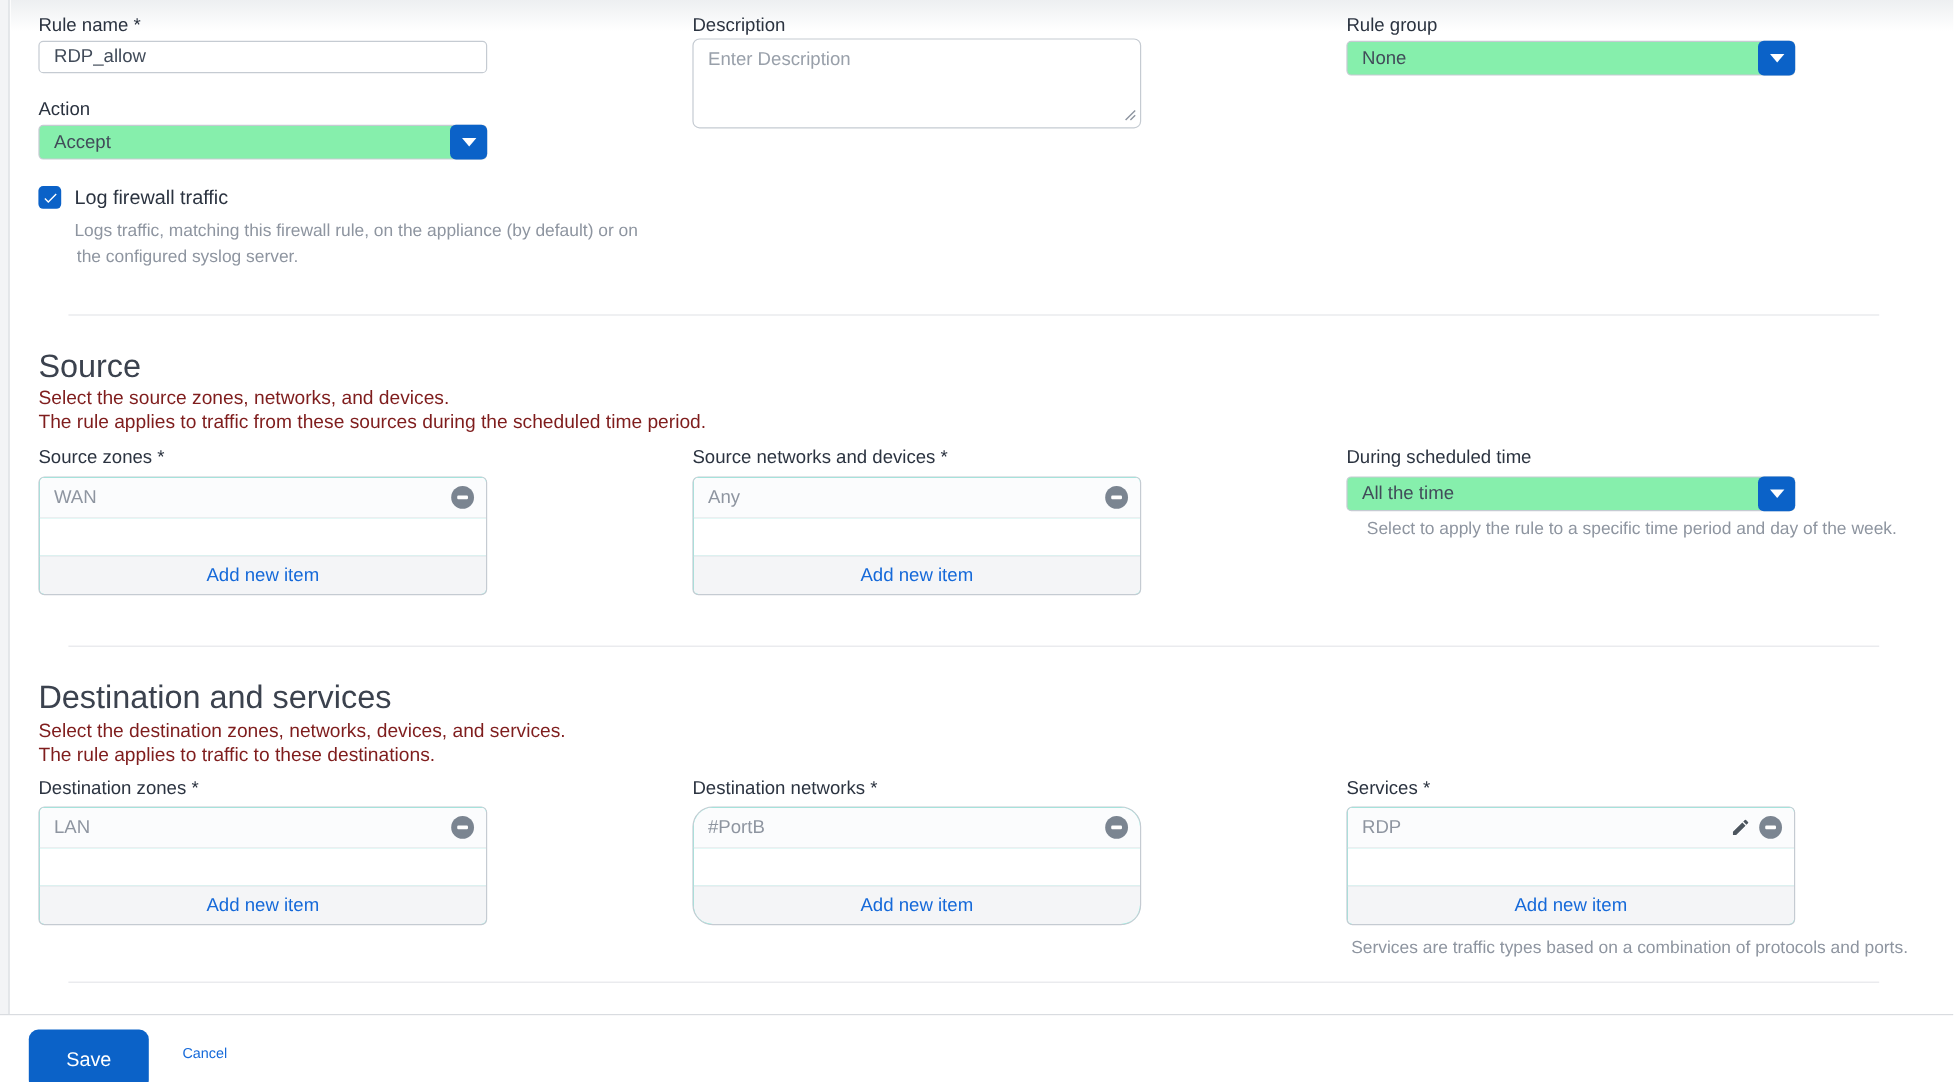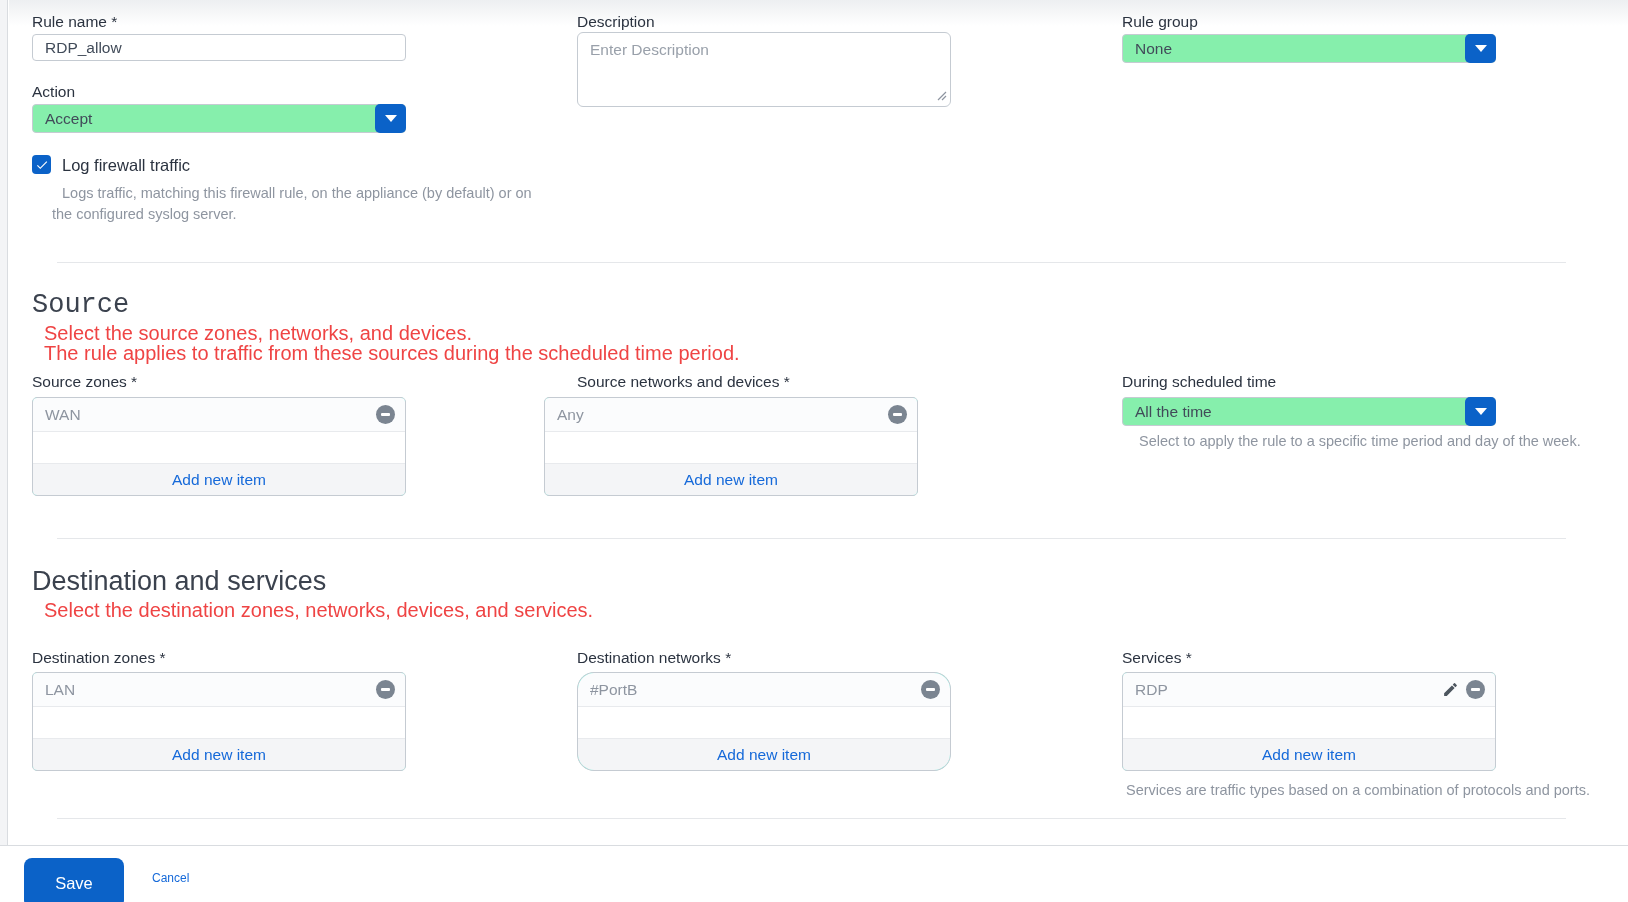--- a/index.html
+++ b/index.html
@@ -10,21 +10,21 @@
   }
   .abs { position:absolute; }
 
   .left-gutter { position:absolute; left:0; top:0; width:8px; height:845px;
     background:#f3f4f6; border-right:1px solid #d9dce0; }
   .top-gradient { position:absolute; left:9px; right:0; top:0; height:26px;
     background:linear-gradient(#edeff1, rgba(255,255,255,0)); pointer-events:none; }
 
   .field-label { font-size:15.5px; color:#2b3340; line-height:20px; }
   .section-heading { font-size:27px; font-weight:400; color:#3b424e; line-height:34px; }
-  .section-desc { font-size:20px; color:#ef4444; line-height:20px;margin-left:12px; }
+  .section-desc { font-size:16px; color:#7f1d1d; line-height:20px; }
   .helper-text { font-size:14.5px; color:#8e95a0; line-height:20px; }
 
   .text-input { width:374px; height:27px; border:1px solid #c5cbd2; border-radius:4px;
     padding:0 12px; font-size:15.5px; color:#414b59; background:#fff;
     font-family:inherit; outline:none; }
   .textarea-wrap { width:374px; height:75px; }
   .textarea { width:374px; height:75px; border:1px solid #c5cbd2; border-radius:6px;
     padding:8px 12px; font-size:15.5px; color:#414b59; background:#fff;
     font-family:inherit; resize:none; outline:none; }
   .textarea::placeholder { color:#99a0aa; }
@@ -102,44 +102,44 @@
     </button>
   </div>
 
   <div class="abs checkbox" style="left:32px; top:155px;">
     <svg width="14" height="14" viewBox="0 0 24 24">
       <path d="M9 16.2 4.8 12l-1.4 1.4L9 19 21 7l-1.4-1.4z" fill="#ffffff"></path>
     </svg>
   </div>
   <div class="abs checkbox-label" style="left:62px; top:155px;">Log firewall traffic</div>
   <div class="abs helper-text" style="left:62px; top:183px;">Logs traffic, matching this firewall rule, on the appliance (by default) or on</div>
-  <div class="abs helper-text" style="left:52px; top:204px;">the configured syslog server.</div>
+  <div class="abs helper-text" style="left:64px; top:204px;">the configured syslog server.</div>
 
   <div class="divider" style="top:262px;"></div>
 
-  <div class="abs section-heading" style="left:32px; top:288px;font-family:Liberation Mono, monospace;">Source</div>
+  <div class="abs section-heading" style="left:32px; top:288px;">Source</div>
   <div class="abs section-desc" style="left:32px; top:323px;">Select the source zones, networks, and devices.</div>
   <div class="abs section-desc" style="left:32px; top:343px;">The rule applies to traffic from these sources during the scheduled time period.</div>
 
   <div class="abs field-label" style="left:32px; top:372px;">Source zones *</div>
   <div class="abs listbox" style="left:32px; top:397px;">
     <div class="lb-item">
       <span class="lb-item-label">WAN</span>
       <span class="lb-actions">
         <span class="minus-icon"></span>
       </span>
     </div>
     <div class="lb-filler"></div>
     <div class="lb-footer">
       <span class="lb-add">Add new item</span>
     </div>
   </div>
 
   <div class="abs field-label" style="left:577px; top:372px;text-align:center;">Source networks and devices *</div>
-  <div class="abs listbox" style="left:544px; top:397px;">
+  <div class="abs listbox" style="left:577px; top:397px;">
     <div class="lb-item">
       <span class="lb-item-label">Any</span>
       <span class="lb-actions">
         <span class="minus-icon"></span>
       </span>
     </div>
     <div class="lb-filler"></div>
     <div class="lb-footer">
       <span class="lb-add">Add new item</span>
     </div>
@@ -151,20 +151,21 @@
     <button class="select-caret">
       <span class="caret-down"></span>
     </button>
   </div>
   <div class="abs helper-text" style="left:1139px; top:431px; width:460px;">Select to apply the rule to a specific time period and day of the week.</div>
 
   <div class="divider" style="top:538px;"></div>
 
   <div class="abs section-heading" style="left:32px; top:564px;">Destination and services</div>
   <div class="abs section-desc" style="left:32px; top:600px;">Select the destination zones, networks, devices, and services.</div>
+  <div class="abs section-desc" style="left:32px; top:620px;">The rule applies to traffic to these destinations.</div>
 
   <div class="abs field-label" style="left:32px; top:648px;">Destination zones *</div>
   <div class="abs listbox" style="left:32px; top:672px;">
     <div class="lb-item">
       <span class="lb-item-label">LAN</span>
       <span class="lb-actions">
         <span class="minus-icon"></span>
       </span>
     </div>
     <div class="lb-filler"></div>

